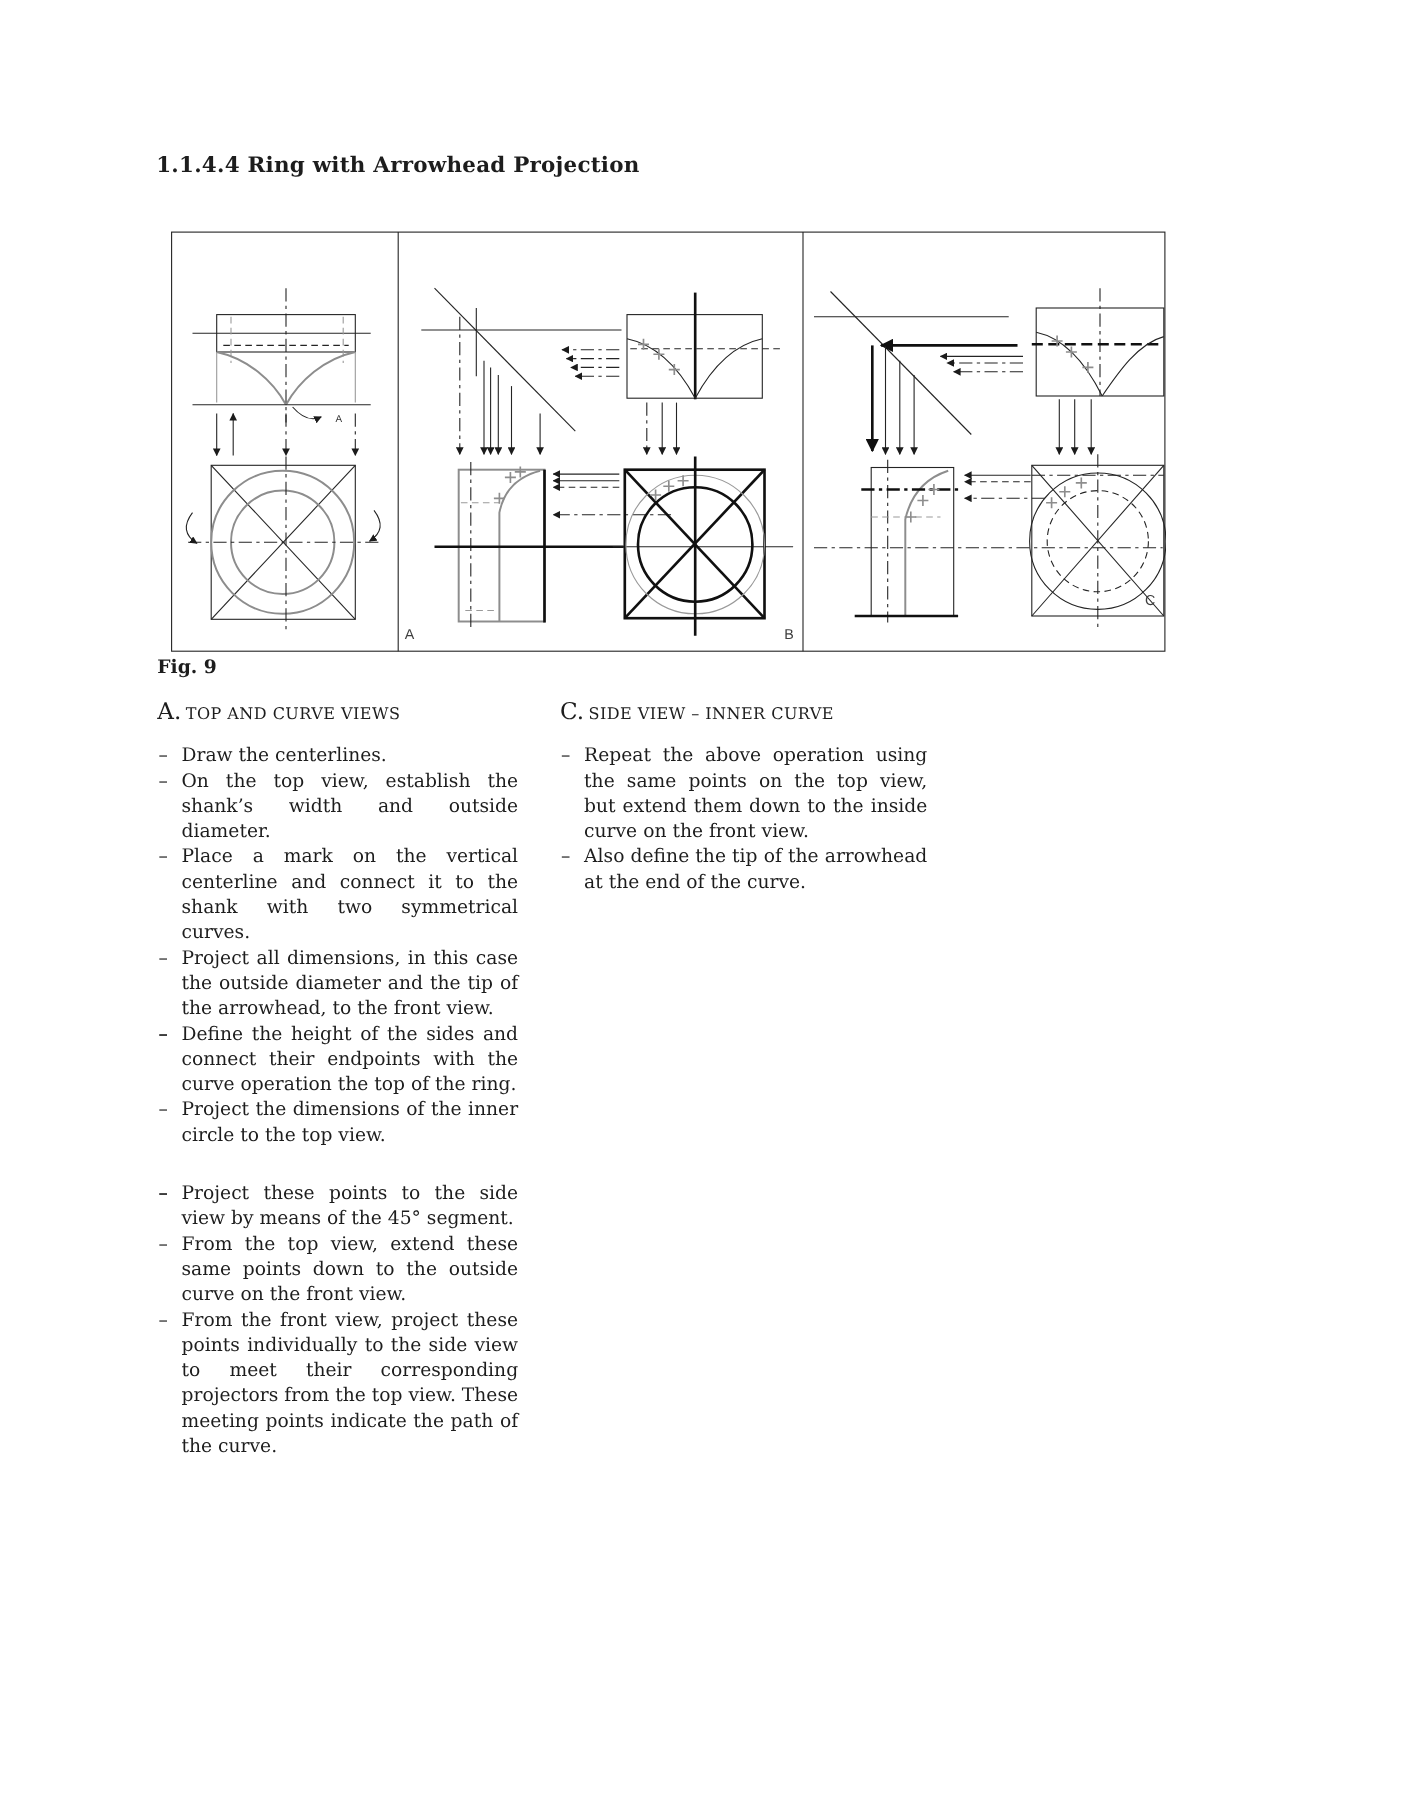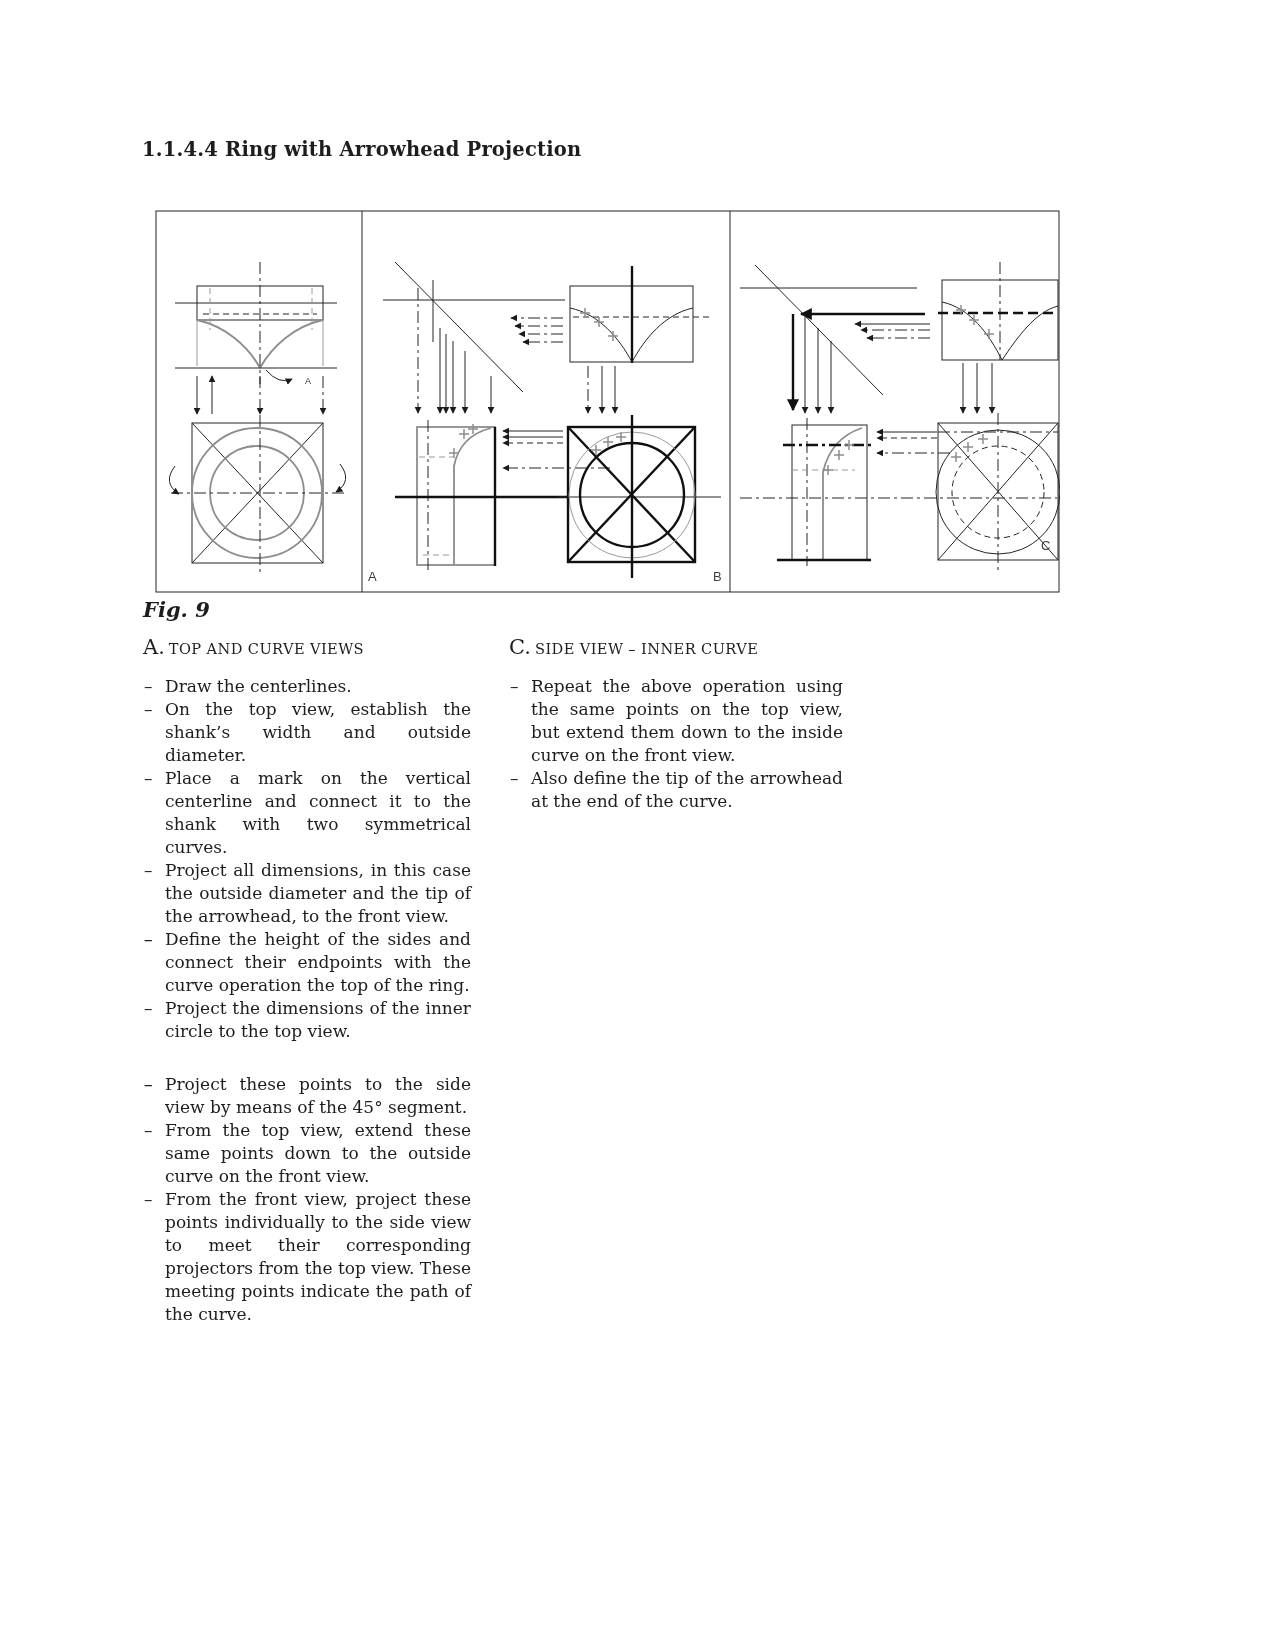--- a/index.html
+++ b/index.html
@@ -24,21 +24,21 @@
   svg .gray{stroke:#8d8d8d;stroke-width:1.8;fill:none}
   svg .gthin{stroke:#9a9a9a;stroke-width:1;fill:none}
   svg .cl{stroke-dasharray:12 4 3 4}
   svg .dsh{stroke-dasharray:6 4}
   svg .dsh2{stroke-dasharray:10 5}
   svg .plus{stroke:#8d8d8d;stroke-width:1.5;fill:none}
   svg text.plabel{font-family:"Liberation Sans",sans-serif;font-size:13px;fill:#3f3f3f;}
   svg text.tiny{font-family:"Liberation Sans",sans-serif;font-size:9px;fill:#333;}
   .fig-caption{
     position:absolute;left:143px;top:597px;
-    font-size:21px;font-weight:bold;font-style:italic;
+    font-size:17px;font-weight:bold;
   }
   .col{position:absolute;top:634px;}
   .col-left{left:143px;width:328px;}
   .col-right{left:509px;width:334px;}
   .tsection{margin:0 0 30px 0;}
   .tsection h2{
     margin:0 0 14px 0;font-weight:400;line-height:24px;
   }
   .tsection h2 .letter{font-size:21px;}
   .tsection h2 .title{font-size:14.6px;letter-spacing:.4px;margin-left:4px;}

